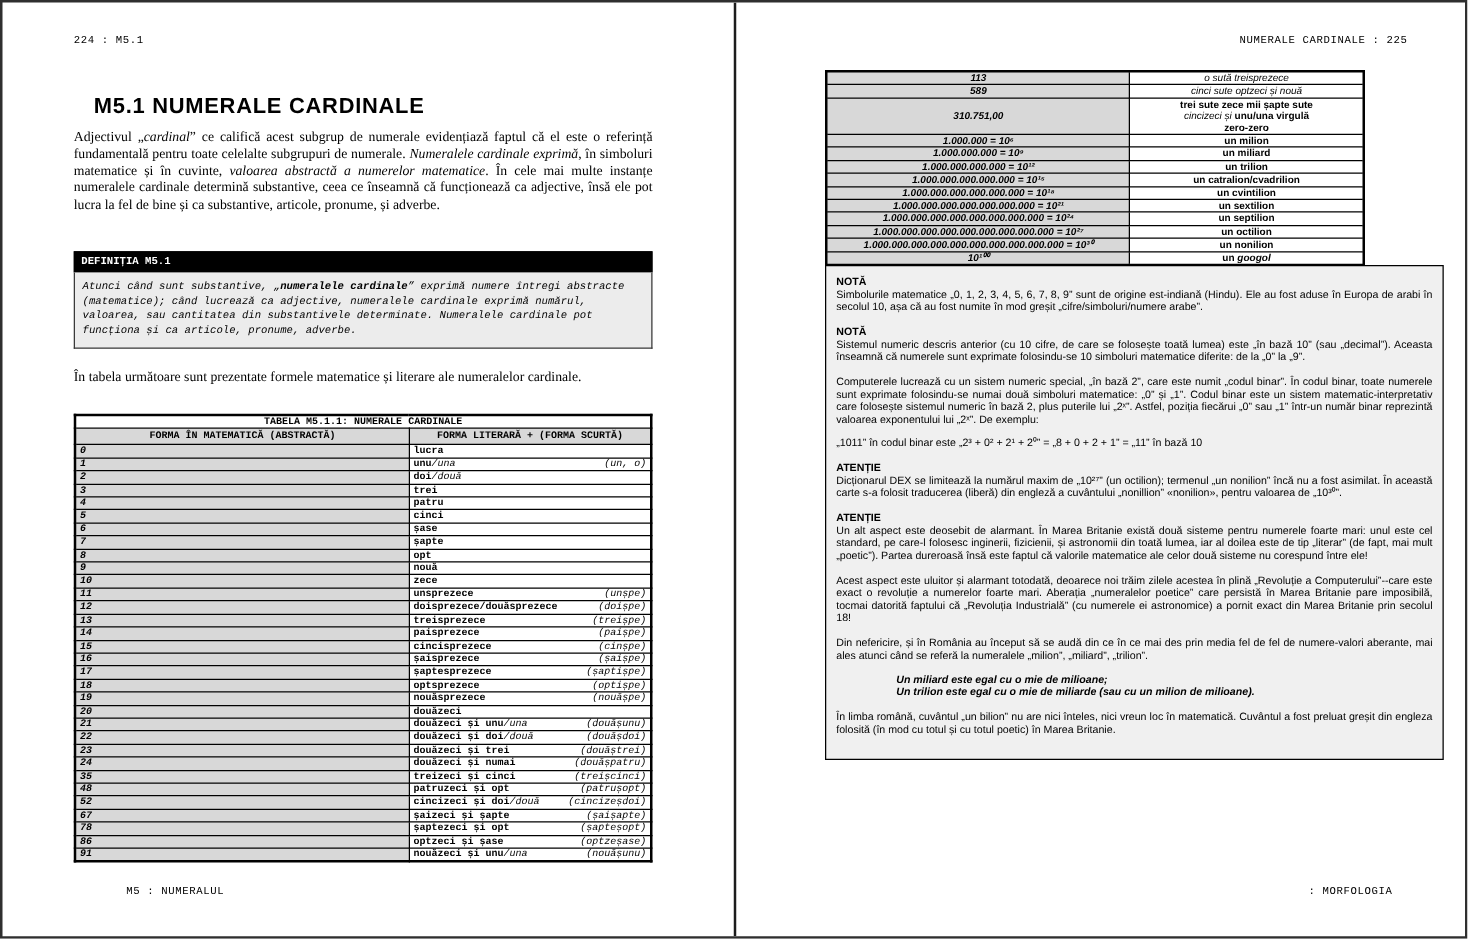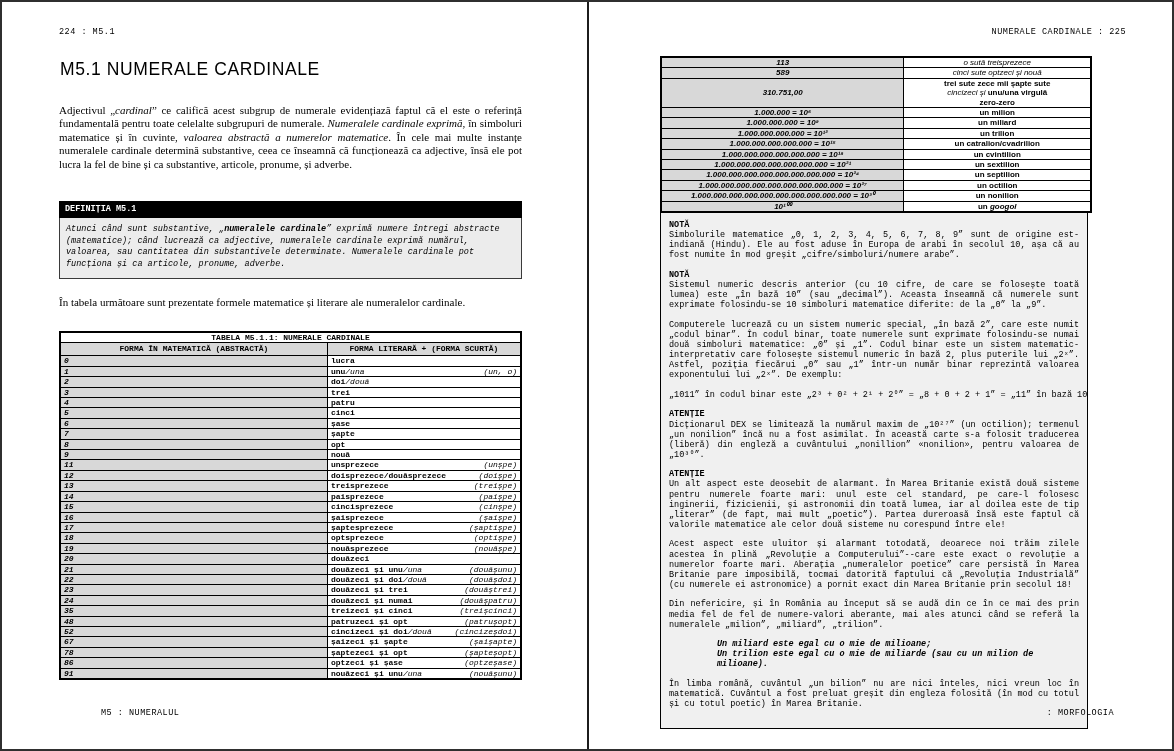--- a/index.html
+++ b/index.html
@@ -11,22 +11,22 @@
   .divider{position:absolute;left:585px;top:0;bottom:0;width:2px;background:#1c1c1c;}
   .page{position:absolute;top:0;height:751px;}
   .page-left{left:57px;width:463px;}
   .page-right{left:658px;width:466px;}
   .folio{position:absolute;top:25px;font-family:"Liberation Mono","DejaVu Sans Mono",monospace;
     font-size:8.5px;letter-spacing:.5px;}
   .folio-right{right:0;text-align:right;}
   .footer{position:absolute;top:706px;font-family:"Liberation Mono","DejaVu Sans Mono",monospace;
     font-size:8.5px;letter-spacing:.5px;padding-left:42px;}
   .footer-right{right:12px;text-align:center;font-family:Liberation Mono, monospace;}
-  .doc-title{position:absolute;top:56px;left:0;margin:1px;
-    font-family:"Liberation Sans","DejaVu Sans",sans-serif;font-size:17.5px;font-weight:normal;letter-spacing:.6px;}
+  .doc-title{position:absolute;top:56px;left:0;margin:16px;
+    font-family:"Liberation Sans","DejaVu Sans",sans-serif;font-size:17.5px;font-weight:bold;letter-spacing:.6px;}
   .intro{position:absolute;top:102px;left:0;width:463px;margin:0;
     font-size:11px;line-height:13.4px;text-align:justify;}
   .defbox{position:absolute;top:199px;left:0;width:463px;box-sizing:border-box;}
   .defhead{background:#000;color:#fff;font-family:"Liberation Mono","DejaVu Sans Mono",monospace;
     font-size:8.5px;font-weight:bold;padding:2px 5px 3px;border:1px solid #000;}
   .defbody{background:#ececec;border:1px solid #3a3a3a;border-top:none;
     font-family:"Liberation Mono","DejaVu Sans Mono",monospace;font-size:8.5px;line-height:11.5px;
     font-style:italic;padding:6px 6px 8px;}
   .tintro{position:absolute;top:294px;left:0;width:463px;margin:0;font-size:11px;}
   table{border-collapse:collapse;width:100%;}
@@ -41,23 +41,23 @@
   .lw{display:flex;justify-content:space-between;}
   .lit{font-weight:bold;}
   .short{font-style:italic;font-weight:normal;padding-left:4px;}
   .s-i{font-style:italic;font-weight:normal;}
   .s-b{font-weight:bold;}
   .s-bi{font-weight:bold;font-style:italic;}
   .ntbl{position:absolute;top:54px;left:0;width:432px;
     font-family:Liberation Sans, sans-serif;text-align:center;}
   .ntbl td.math{width:56.5%;}
   .rlit{white-space:pre-line;}
-  .notes{position:absolute;top:210px;left:0;width:428px;box-sizing:border-box;
+  .notes{position:absolute;top:210px;left:0;width:495px;box-sizing:border-box;
     border:1px solid #000;background:#f0f0f0;padding:7px 8px 9px;
-    font-family:Liberation Mono, monospace;font-size:8.5px;line-height:10.1px;}
+    font-family:Liberation Sans, sans-serif;font-size:8.5px;line-height:10.1px;}
   .notes .heading{font-weight:bold;margin:0;}
   .notes .para{margin:0 0 9.5px;text-align:justify;}
   .notes .example{margin:0 0 9.5px;white-space:nowrap;}
   .notes .indent{margin:0 0 9.5px 48px;white-space:pre-line;font-weight:bold;font-style:italic;}
 </style>
 </head>
 <body>
 
 <div class="spread">
 
@@ -178,20 +178,29 @@
           <tr>
             <td class="math">9</td>
             <td>
               <div class="lw">
                 <span class="lit">nouă</span>
                 <span class="short"></span>
               </div>
             </td>
           </tr>
 
+          <tr>
+            <td class="math">10</td>
+            <td>
+              <div class="lw">
+                <span class="lit">zece</span>
+                <span class="short"></span>
+              </div>
+            </td>
+          </tr>
 
           <tr>
             <td class="math">11</td>
             <td>
               <div class="lw">
                 <span class="lit">unsprezece</span>
                 <span class="short">(unșpe)</span>
               </div>
             </td>
           </tr>

